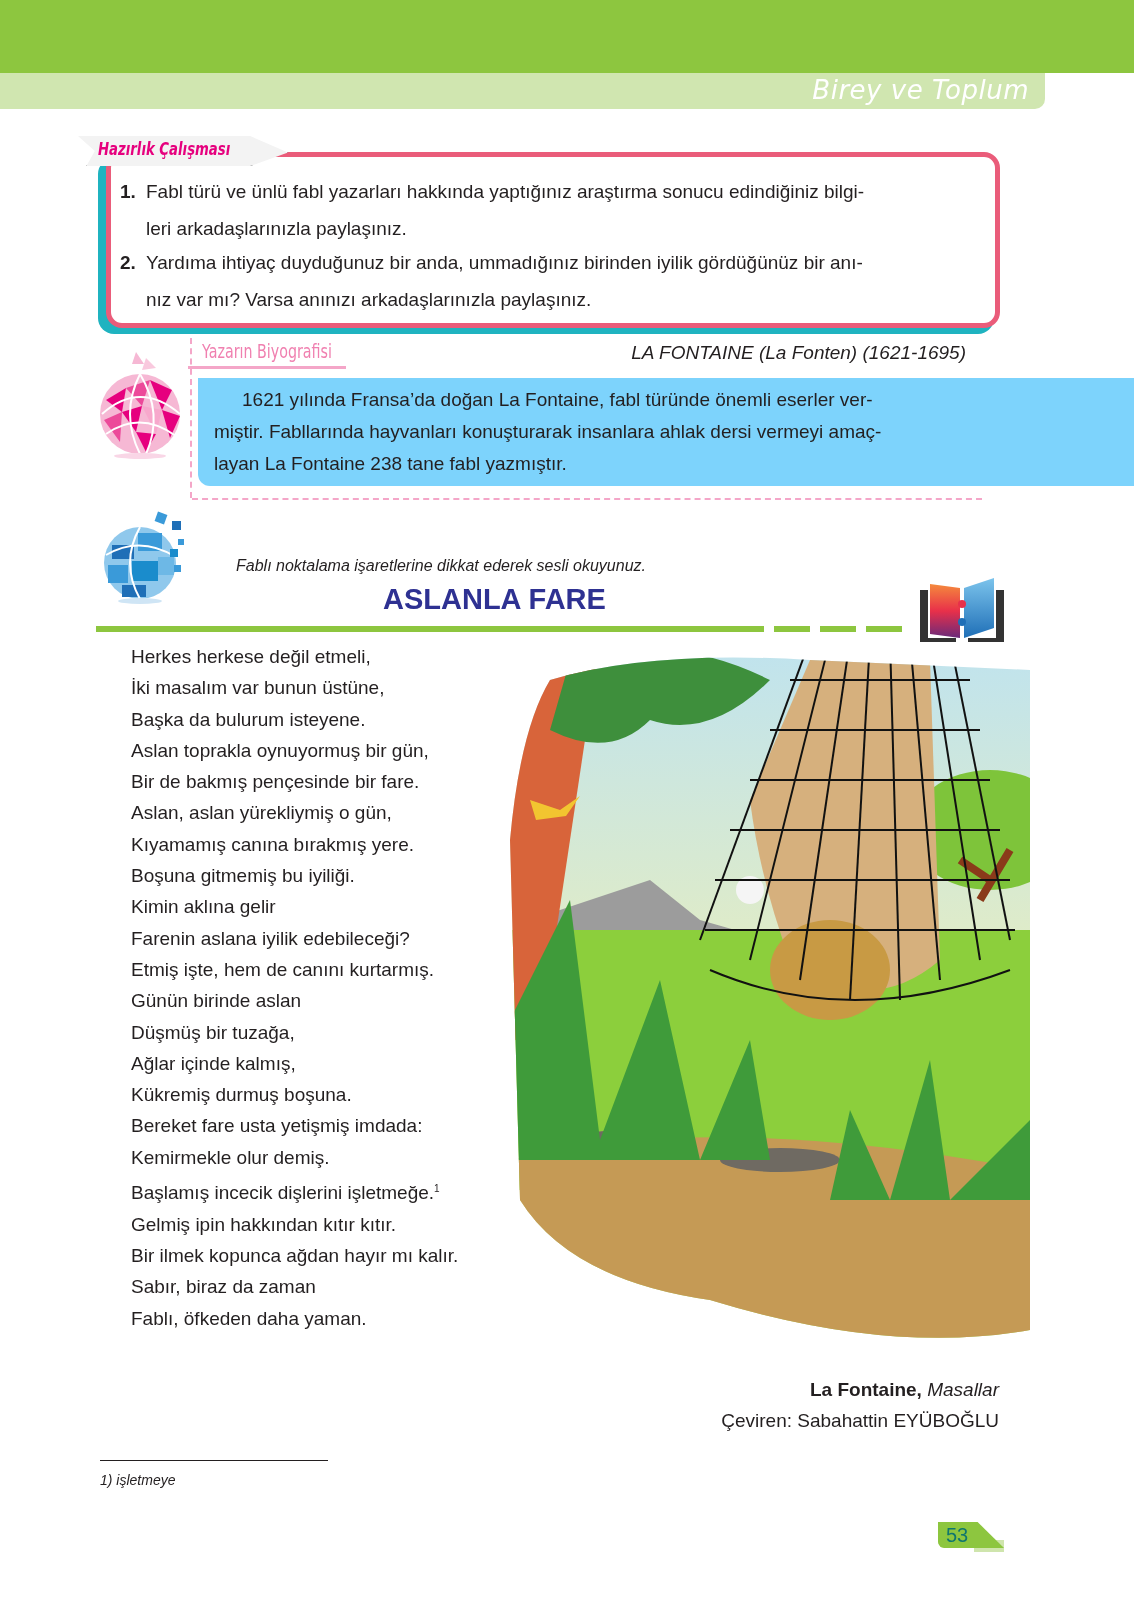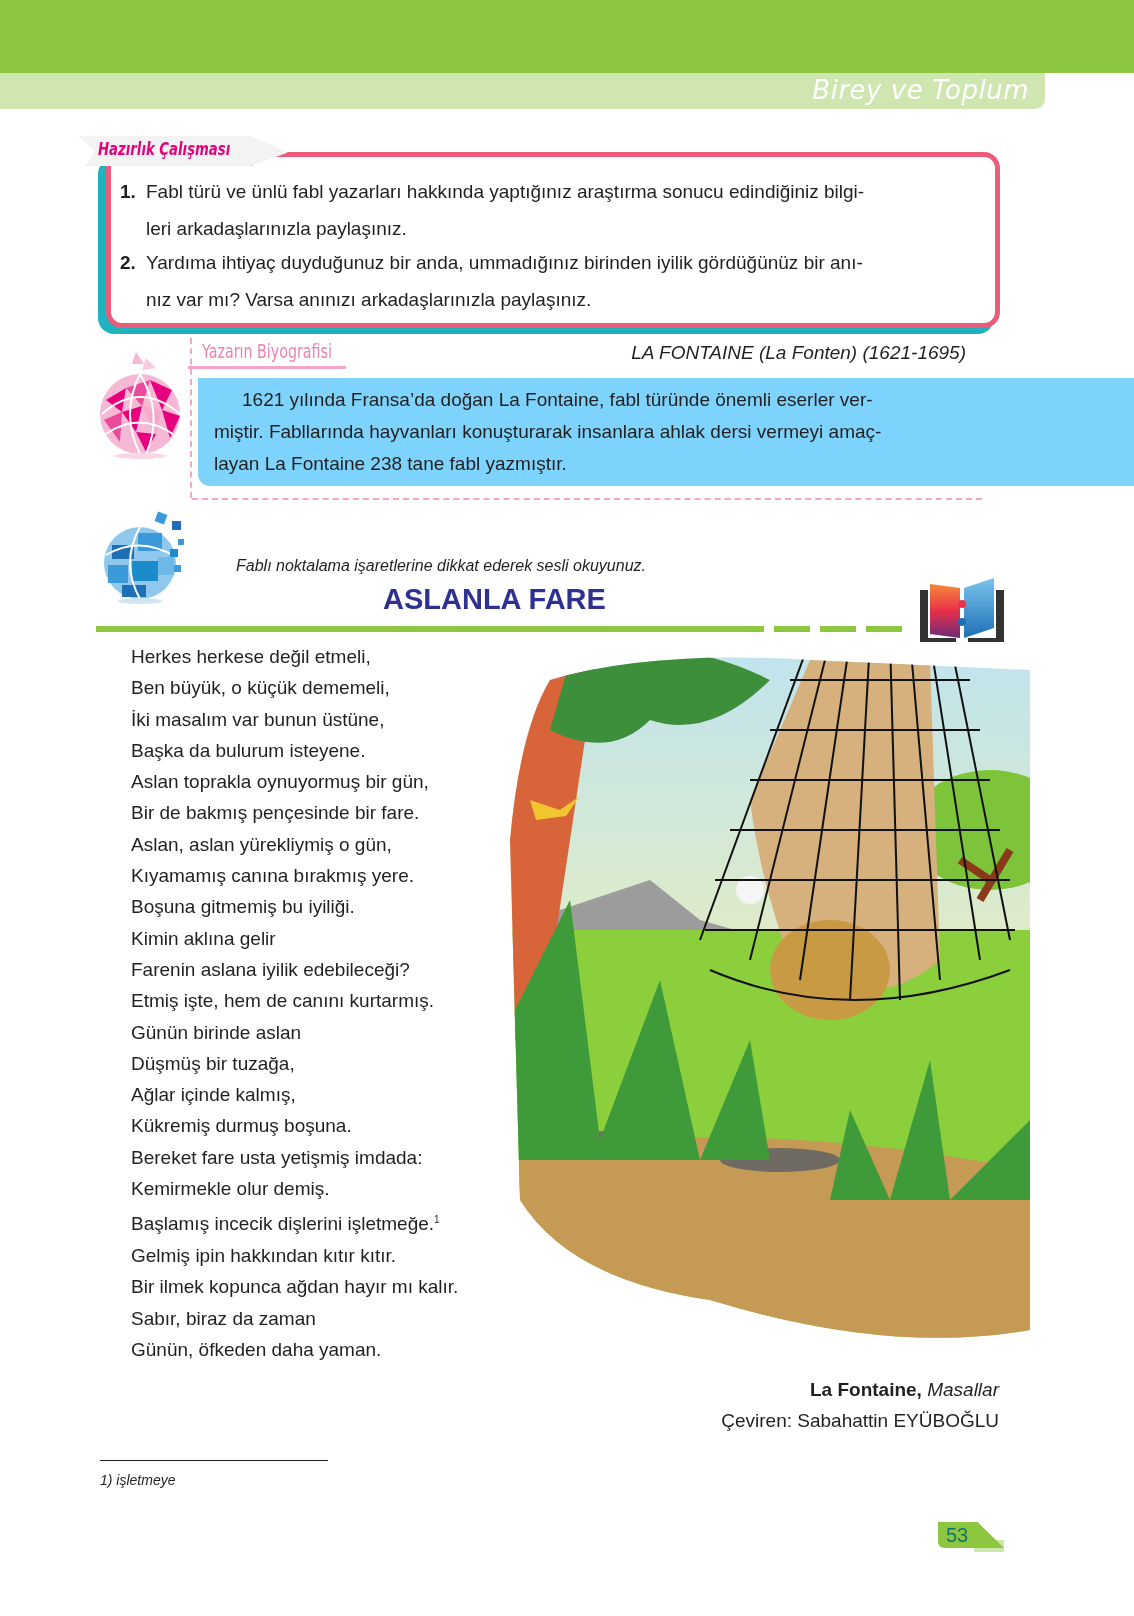--- a/index.html
+++ b/index.html
@@ -171,42 +171,41 @@
     <path d="M88,14 h-8 v48 h-28 v4 h36 z" fill="#333"></path>
     <path d="M14,8 L44,12 L44,62 L14,58 z" fill="url(#lp)"></path>
     <path d="M48,12 L78,2 L78,52 L48,62 z" fill="url(#rp)"></path>
     <circle cx="46" cy="28" r="4" fill="#e8304a"></circle>
     <circle cx="46" cy="46" r="4" fill="#1f6fb7"></circle>
   </svg>
 </div>
 
 <div class="poem">
   <div class="poem-line">Herkes herkese değil etmeli,</div>
-  <div class="poem-line">Ben büyük, o küçük dememeli,</div>
   <div class="poem-line">İki masalım var bunun üstüne,</div>
   <div class="poem-line">Başka da bulurum isteyene.</div>
   <div class="poem-line">Aslan toprakla oynuyormuş bir gün,</div>
   <div class="poem-line">Bir de bakmış pençesinde bir fare.</div>
   <div class="poem-line">Aslan, aslan yürekliymiş o gün,</div>
   <div class="poem-line">Kıyamamış canına bırakmış yere.</div>
   <div class="poem-line">Boşuna gitmemiş bu iyiliği.</div>
   <div class="poem-line">Kimin aklına gelir</div>
   <div class="poem-line">Farenin aslana iyilik edebileceği?</div>
   <div class="poem-line">Etmiş işte, hem de canını kurtarmış.</div>
   <div class="poem-line">Günün birinde aslan</div>
   <div class="poem-line">Düşmüş bir tuzağa,</div>
   <div class="poem-line">Ağlar içinde kalmış,</div>
   <div class="poem-line">Kükremiş durmuş boşuna.</div>
   <div class="poem-line">Bereket fare usta yetişmiş imdada:</div>
   <div class="poem-line">Kemirmekle olur demiş.</div>
   <div class="poem-line"><span>Başlamış incecik dişlerini işletmeğe.</span><span class="sup">1</span></div>
   <div class="poem-line">Gelmiş ipin hakkından kıtır kıtır.</div>
   <div class="poem-line">Bir ilmek kopunca ağdan hayır mı kalır.</div>
   <div class="poem-line">Sabır, biraz da zaman</div>
-  <div class="poem-line">Günün, öfkeden daha yaman.</div>
+  <div class="poem-line">Fablı, öfkeden daha yaman.</div>
 </div>
 
 <div class="illustration">
   <svg width="520" height="715" viewBox="0 0 520 715">
     <defs>
       <linearGradient id="sky" x1="0" y1="0" x2="0" y2="1">
         <stop offset="0" stop-color="#bfe3ef"></stop>
           <stop offset="0.55" stop-color="#e9eebc"></stop>
           <stop offset="1" stop-color="#a6d45a"></stop>
       </linearGradient>

